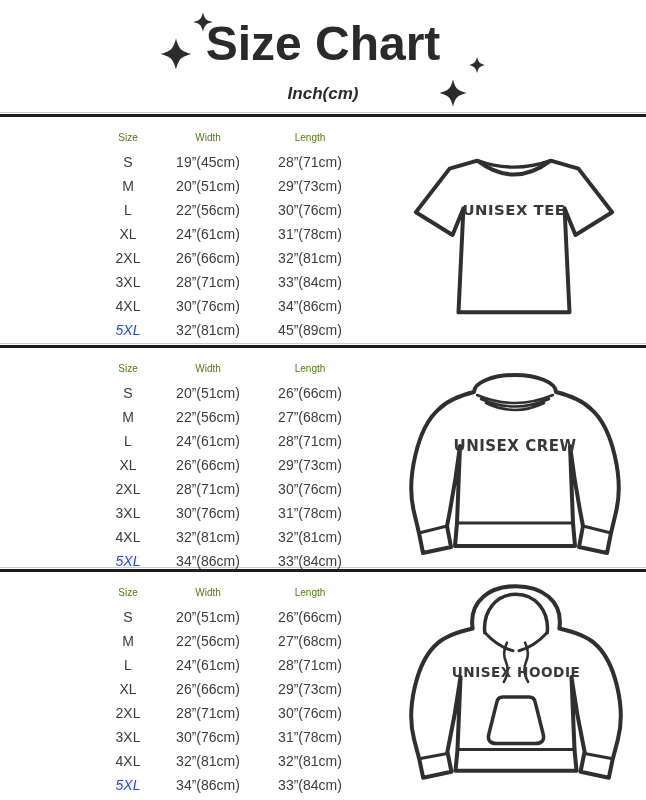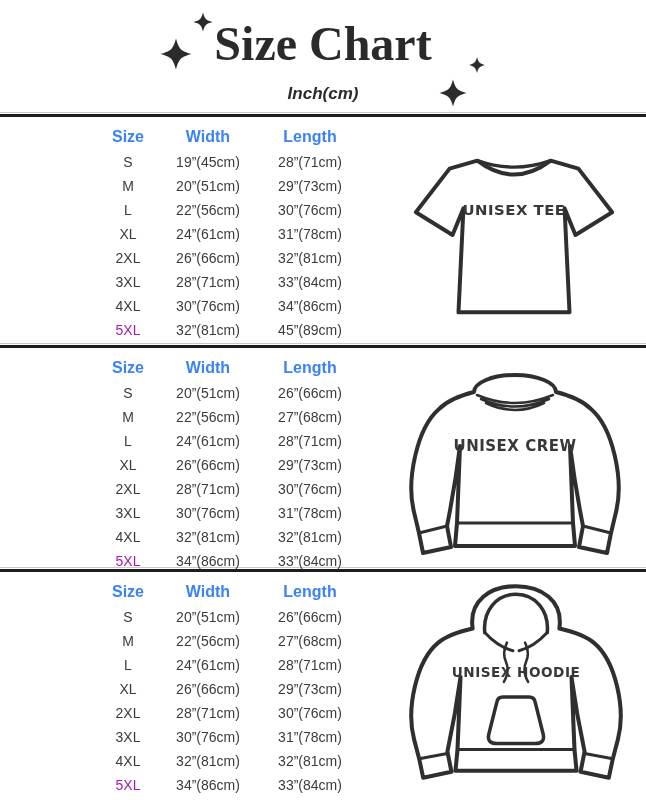--- a/index.html
+++ b/index.html
@@ -10,21 +10,21 @@
     color:#2e2e2e;
     overflow:hidden;
   }
   .page { width:646px; height:800px; background:#ffffff; position:relative; }
 
   
   .hdr { position:relative; height:112px; }
   .title {
     position:absolute; left:0; right:0; top:16px;
     text-align:center;
-    font-family:Liberation Serif, serif;
+    font-family:Liberation Sans, sans-serif;
     font-size:48px; font-weight:800; letter-spacing:0px; color:#2a2a2a;
   }
   .subtitle {
     position:absolute; left:0; right:0; top:84px;
     text-align:center; font-size:17px; font-weight:bold; color:#2a2a2a;font-style:italic;
   }
   .sparkle-left { position:absolute; left:152px; top:6px; }
   .sparkle-right { position:absolute; left:428px; top:52px; }
 
   
@@ -37,22 +37,22 @@
   .panel { display:flex; width:646px; }
   .panel-tee    { height:226px; }
   .panel-crew   { height:219px; }
   .panel-hoodie { height:223px; }
 
   .table-zone { width:400px; flex:none; }
   .size-table { margin-left:97px; margin-top:7px; width:266px; }
   .trow { display:grid; grid-template-columns:62px 98px 106px; align-items:center; height:24px; }
   .thead { height:26px; }
   .cell { text-align:center; font-size:14px; color:#3b3b3b; white-space:nowrap; }
-  .hcell { font-size:16px; font-weight:bold; color:#3b82f6; }
-  .rows .trow:last-child .size-c { color:#a21caf; }
+  .hcell { font-size:10px; font-weight:normal; color:#4d7c0f; }
+  .rows .trow:last-child .size-c { color:#1d4ed8;font-style:italic; }
 
   .art-zone { flex:1; display:flex; justify-content:center; padding-right:34px; }
   .art-tee    { margin-top:24px; }
   .art-crew   { margin-top:8px; }
   .art-hoodie { margin-top:4px; }
 
   svg text {
     font-family:"DejaVu Sans","Liberation Sans",sans-serif;
     font-weight:bold; fill:#383838;
   }

